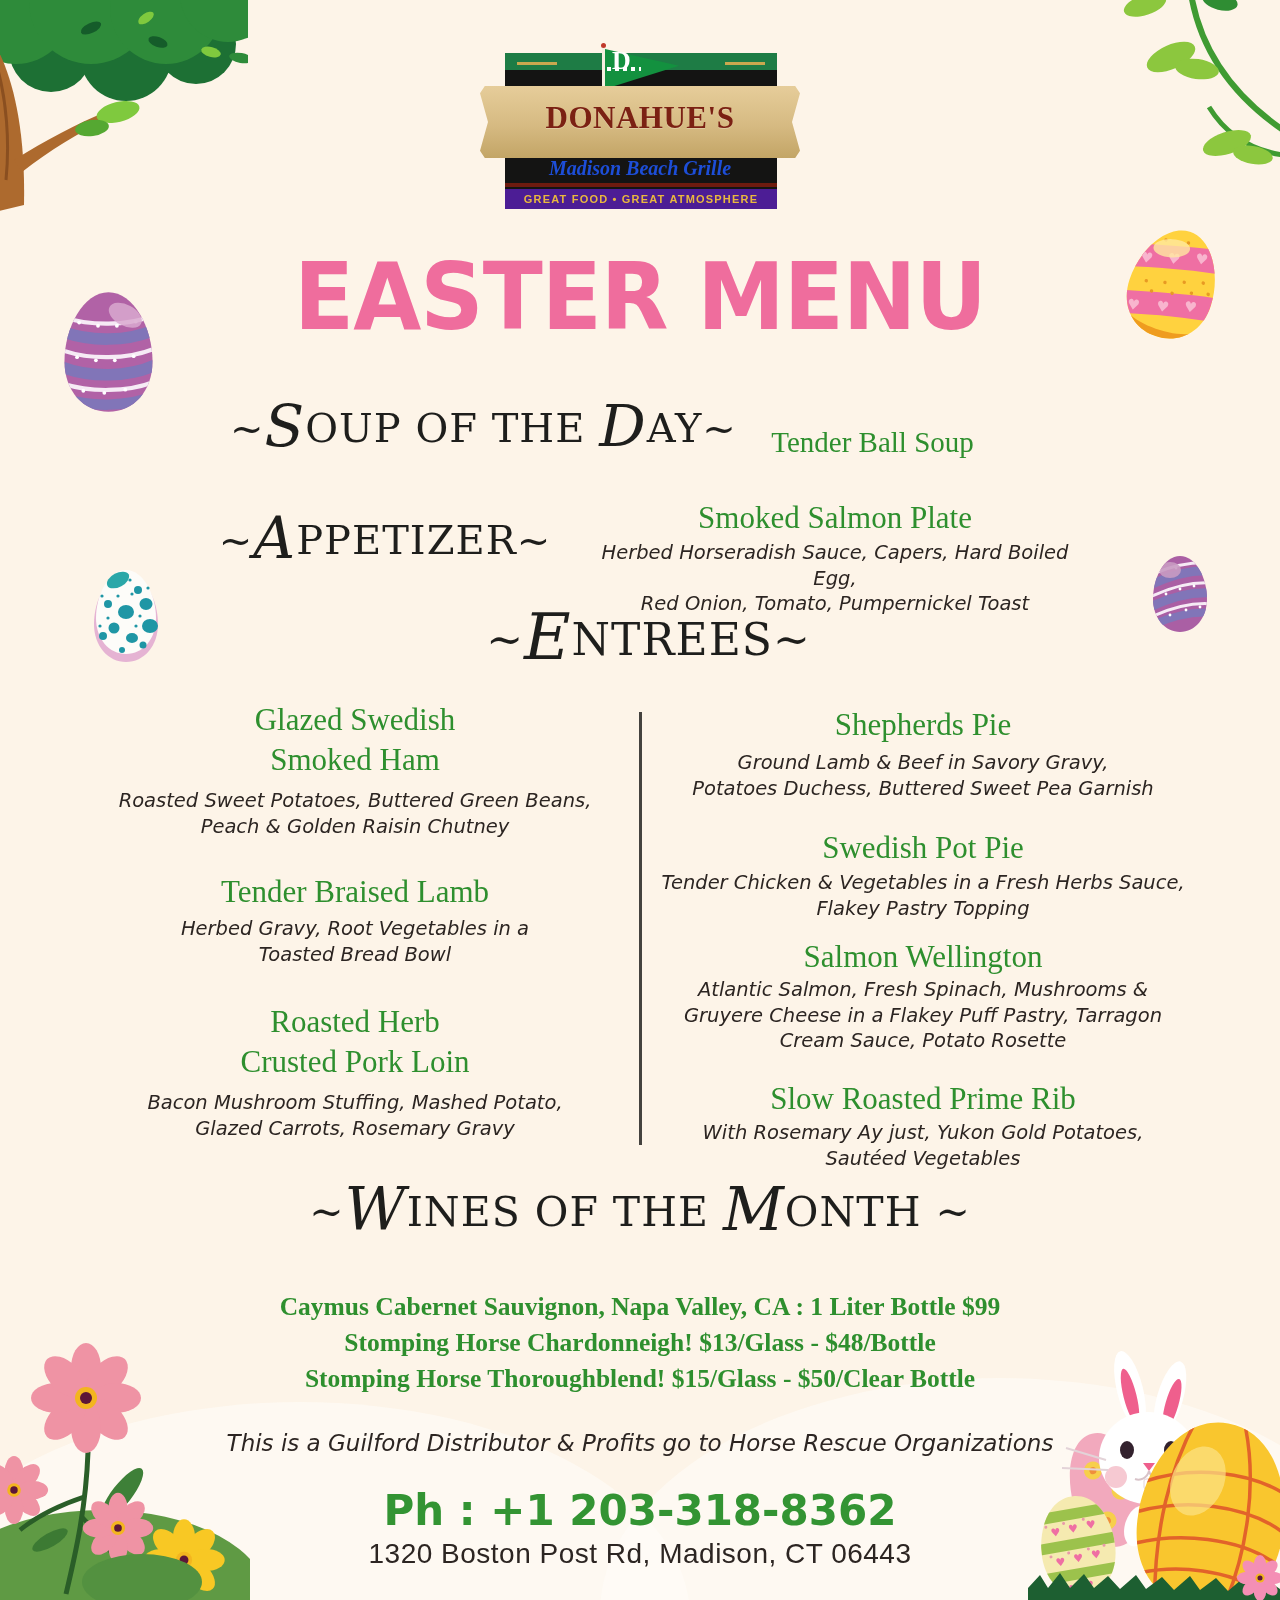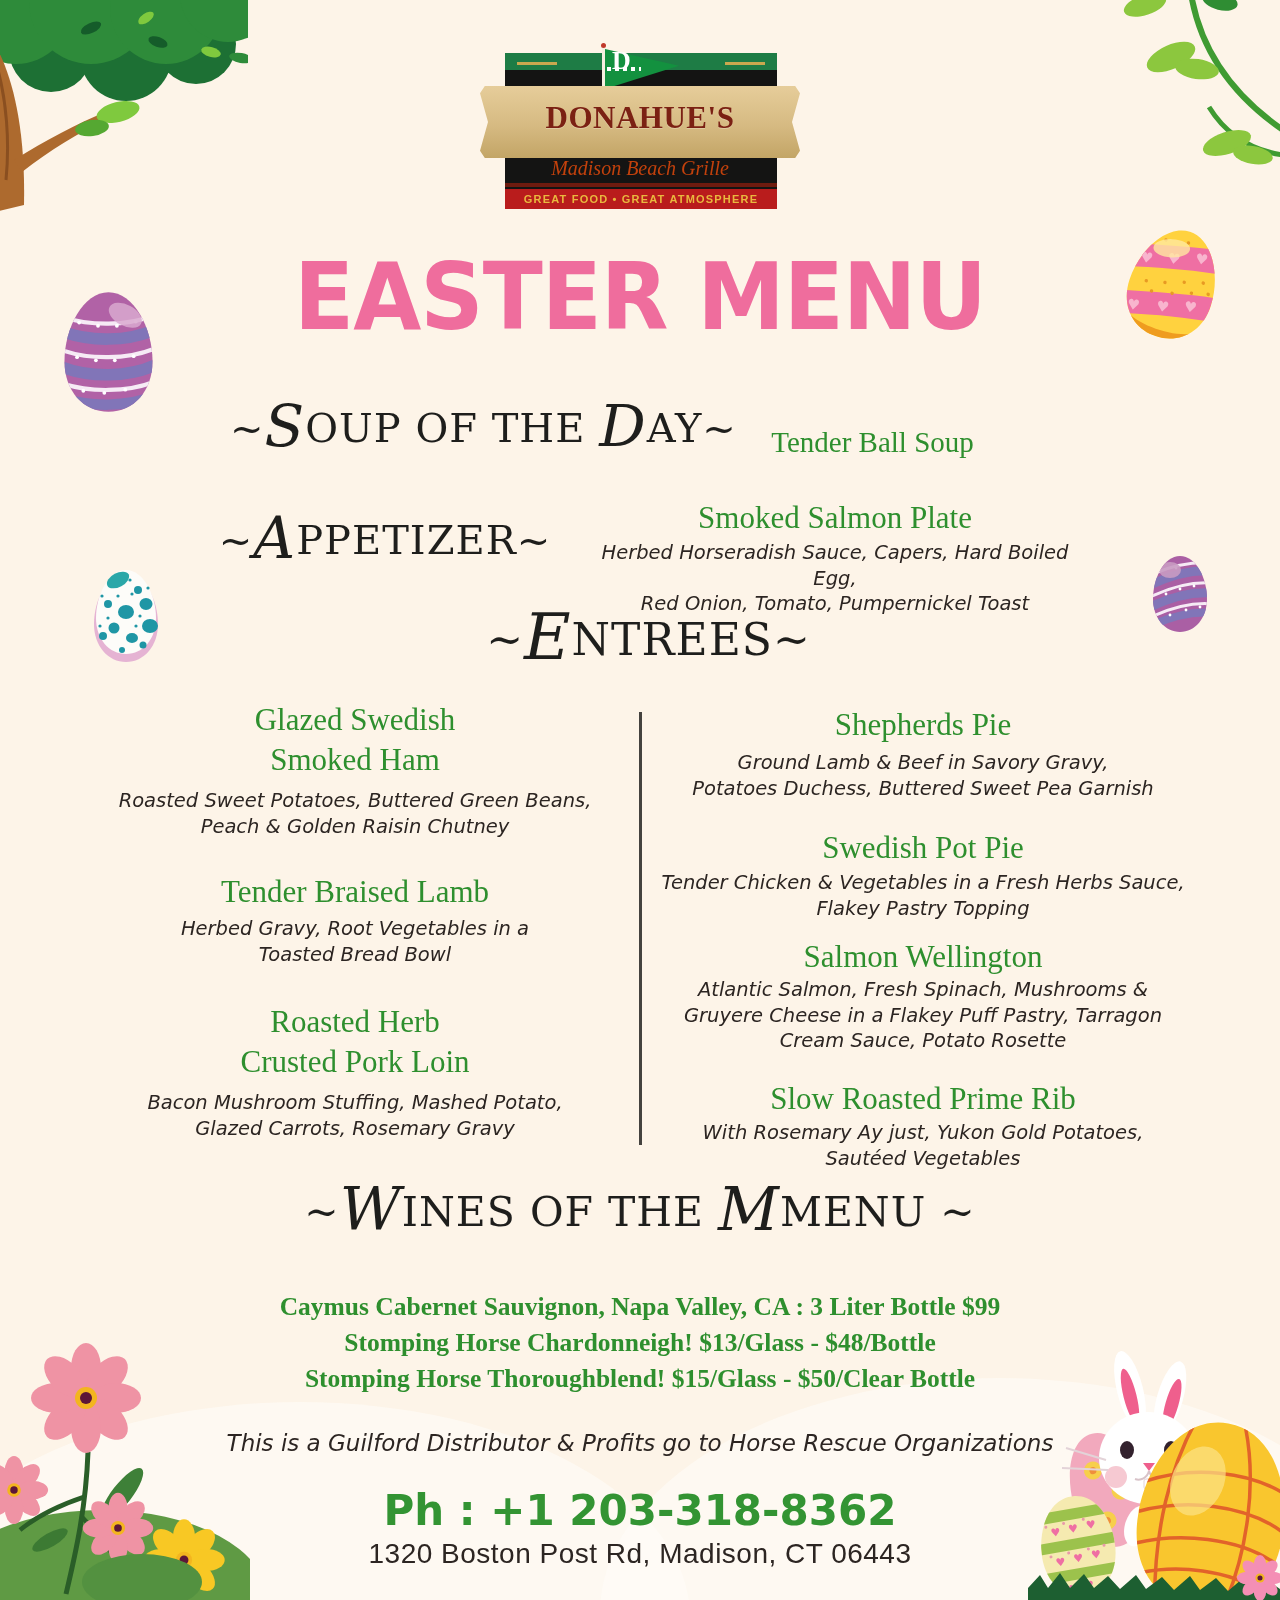--- a/index.html
+++ b/index.html
@@ -11,30 +11,30 @@
   .wave2{top:1378px;left:600px;width:800px;height:470px;}
   .content{position:absolute;inset:0;z-index:3;}
 
   
   .logo{position:absolute;left:490px;top:40px;width:300px;height:172px;}
   .logo-topbar{position:absolute;left:15px;right:13px;top:13px;height:22px;background:#1e7c45;}
   .logo-topbar::before,.logo-topbar::after{content:"";position:absolute;top:9px;width:40px;height:3px;background:#c9a84f;}
   .logo-topbar::before{left:12px;} .logo-topbar::after{right:12px;}
   .logo-body{position:absolute;left:15px;right:13px;top:30px;height:120px;background:#141413;}
   .logo-maroon-line{position:absolute;left:15px;right:13px;top:143px;height:4px;background:#6e1b0f;}
-  .logo-botbar{position:absolute;left:15px;right:13px;top:149px;height:20px;background:#b91c1c;
+  .logo-botbar{position:absolute;left:15px;right:13px;top:149px;height:20px;background:#4c1d95;
     color:#e9b83e;font-family:"Liberation Sans",sans-serif;font-weight:bold;font-size:11px;
     letter-spacing:1.2px;text-align:center;line-height:20px;}
   .ribbon{position:absolute;left:-10px;right:-10px;top:46px;height:72px;
     background:linear-gradient(180deg,#e6cd9a 0%,#d6ba82 55%,#c3a566 100%);
     clip-path:polygon(1.5% 0,98.5% 0,100% 10%,97.5% 50%,100% 90%,98.5% 100%,1.5% 100%,0 90%,2.5% 50%,0 10%);
     text-align:center;line-height:64px;font-family:"Liberation Serif",serif;font-weight:bold;
     font-size:31px;color:#7b2113;letter-spacing:.5px;text-shadow:0 1px 0 rgba(255,255,255,.25);}
-  .logo-sub{position:absolute;left:0;right:0;top:117px;text-align:center;font-style:italic;font-weight:normal;
-    font-size:20px;color:#c2410c;font-family:"Liberation Serif",serif;}
+  .logo-sub{position:absolute;left:0;right:0;top:117px;text-align:center;font-style:italic;font-weight:bold;
+    font-size:20px;color:#1d4ed8;font-family:"Liberation Serif",serif;}
   .pennant{position:absolute;left:110px;top:3px;width:84px;height:54px;}
   .pennant .pole{position:absolute;left:2px;top:2px;width:3px;height:50px;background:#f6efe0;}
   .pennant .dot{position:absolute;width:5px;height:5px;border-radius:50%;background:#c0392b;left:1px;}
   .pennant .flag{position:absolute;left:5px;top:6px;width:74px;height:40px;background:#13913f;
     clip-path:polygon(0 0,100% 42%,0 100%);}
   .pennant .flag .chk{position:absolute;left:2px;top:18px;width:34px;height:4px;
     background:repeating-linear-gradient(90deg,#fff 0 4px,#13913f 4px 8px);}
   .pennant .letter{position:absolute;left:12px;top:3px;color:#fff;font-family:"Liberation Serif",serif;
     font-weight:bold;font-size:26px;}
 
@@ -401,22 +401,22 @@
     <div class="item-desc col-r r2d">Tender Chicken &amp; Vegetables in a Fresh Herbs Sauce,
 Flakey Pastry Topping</div>
     <div class="item-name col-r r3n">Salmon Wellington</div>
     <div class="item-desc col-r r3d">Atlantic Salmon, Fresh Spinach, Mushrooms &amp;
 Gruyere Cheese in a Flakey Puff Pastry, Tarragon
 Cream Sauce, Potato Rosette</div>
     <div class="item-name col-r r4n">Slow Roasted Prime Rib</div>
     <div class="item-desc col-r r4d">With Rosemary Ay just, Yukon Gold Potatoes,
 Sautéed Vegetables</div>
 
-    <div class="fancy wine-h"><span>~</span><span class="init">W</span><span>INES OF THE </span><span class="init">M</span><span>MENU </span><span>~</span></div>
-    <div class="wine-line w1">Caymus Cabernet Sauvignon, Napa Valley, CA : 3 Liter Bottle $99</div>
+    <div class="fancy wine-h"><span>~</span><span class="init">W</span><span>INES OF THE </span><span class="init">M</span><span>ONTH </span><span>~</span></div>
+    <div class="wine-line w1">Caymus Cabernet Sauvignon, Napa Valley, CA : 1 Liter Bottle $99</div>
     <div class="wine-line w2">Stomping Horse Chardonneigh! $13/Glass - $48/Bottle</div>
     <div class="wine-line w3">Stomping Horse Thoroughblend! $15/Glass - $50/Clear Bottle</div>
 
     <div class="note">This is a Guilford Distributor &amp; Profits go to Horse Rescue Organizations</div>
     <div class="phone">Ph : +1 203-318-8362</div>
     <div class="address">1320 Boston Post Rd, Madison, CT 06443</div>
   </div>
 </div>
 
 </body></html>

